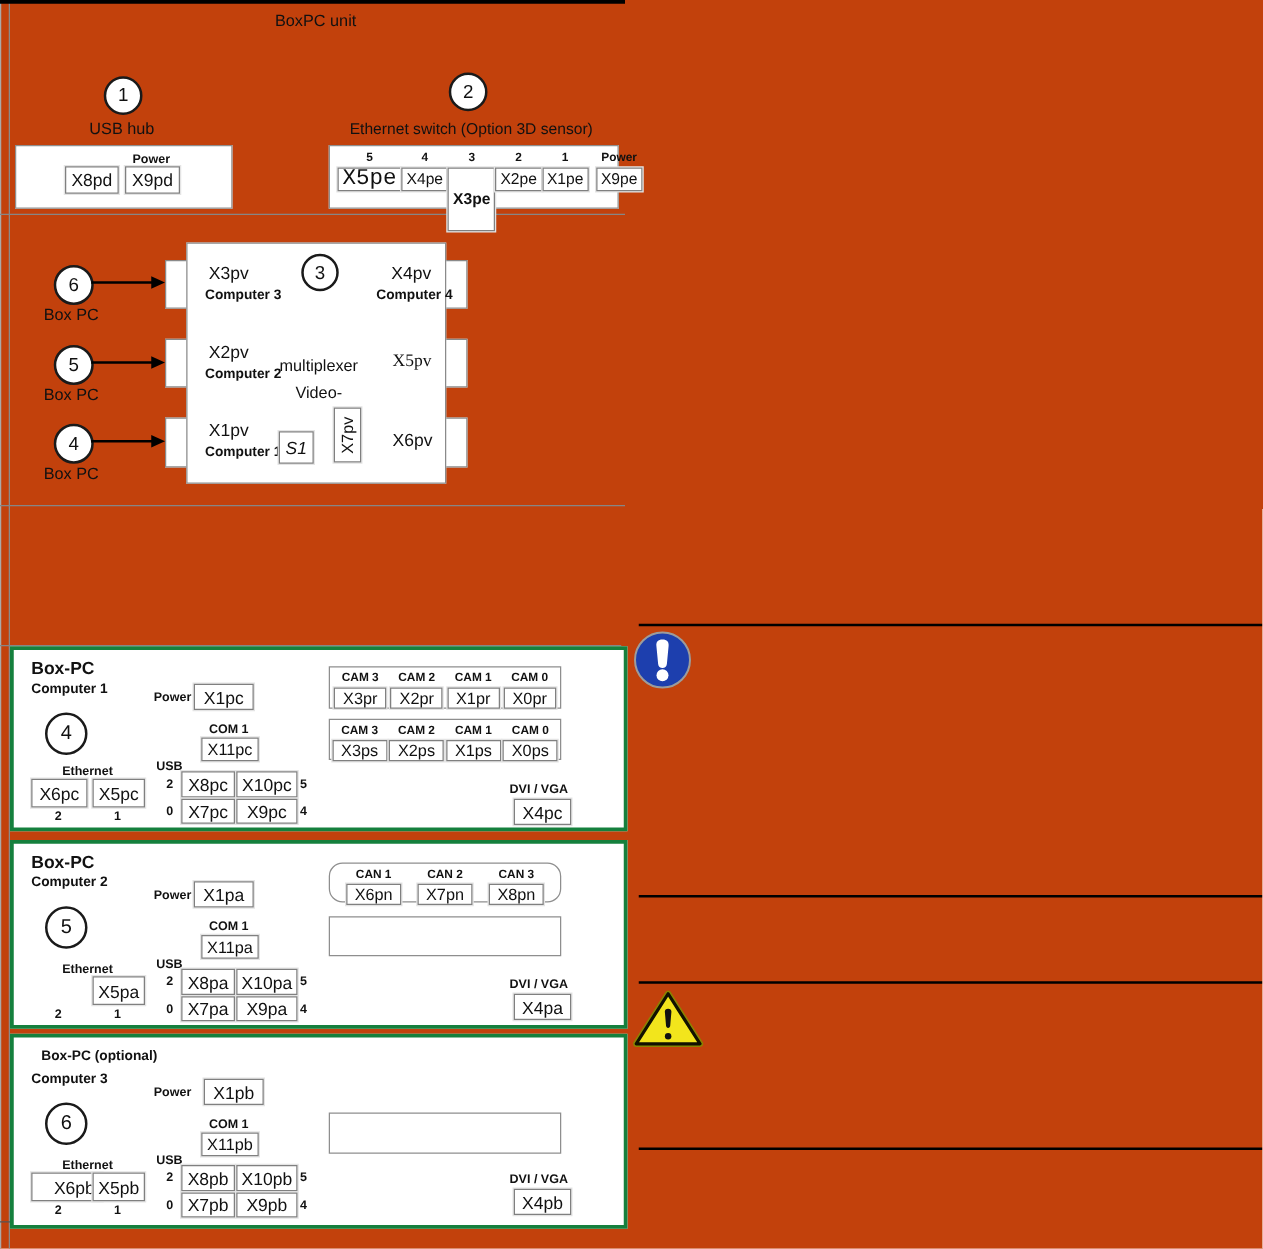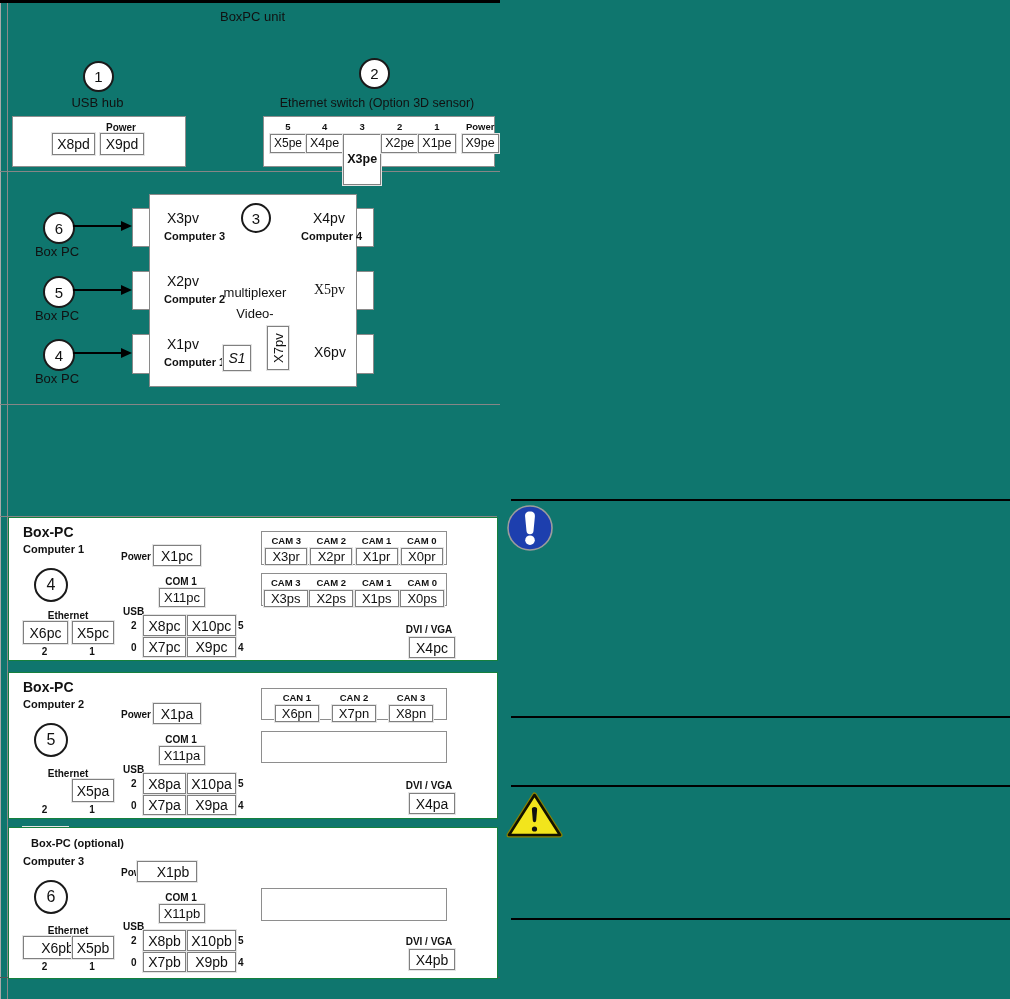--- a/index.html
+++ b/index.html
@@ -1,23 +1,23 @@
 <!DOCTYPE html>
 <html><head>
 <meta charset="utf-8">
 <style>
   html,body{margin:0;padding:0;background:#fff;}
-  #canvas{position:relative;width:1010px;height:999px;background:#0f766e;overflow:hidden;
+  #canvas{position:relative;width:1010px;height:999px;background:#c2410c;overflow:hidden;
           font-family:"Liberation Sans","DejaVu Sans",sans-serif;color:#111;}
   .abs{position:absolute;}
   .vline{position:absolute;width:1px;background:#8a8a8a;}
   .hline{position:absolute;height:1px;background:#868686;}
   .blackbar{position:absolute;background:#000;}
   .noteline{position:absolute;height:2px;background:#000;}
-  .sect{position:absolute;border:1px solid #15803d;background:#fff;}
+  .sect{position:absolute;border:3px solid #15803d;background:#fff;}
   .cbox{position:absolute;border:1px solid #808080;background:#fff;box-shadow:0 0 0 1px #e4e4e4;
         display:flex;align-items:center;justify-content:center;font-size:14px;white-space:nowrap;}
   .group{position:absolute;border:1px solid #8e8e8e;background:#fff;}
   .gcols{display:flex;justify-content:space-evenly;align-items:flex-start;height:100%;padding-top:3px;}
   .gcol{display:flex;flex-direction:column;align-items:center;}
   .glabel{font-size:9.5px;font-weight:bold;line-height:11px;white-space:nowrap;}
   .gbox{border:1px solid #808080;box-shadow:0 0 0 1px #e4e4e4;background:#fff;font-size:13px;
         line-height:15px;padding:0 6px;margin-top:2px;min-width:28px;text-align:center;white-space:nowrap;}
   .circ{position:absolute;border:2px solid #1a1a1a;border-radius:50%;background:#fff;
         display:flex;align-items:center;justify-content:center;font-size:15px;}
@@ -54,21 +54,21 @@
     <div class="lbl ctr" style="left:88px;top:122px;width:66px;">Power</div>
     <div class="cbox" style="left:52px;top:133px;width:41px;height:20px;">X8pd</div>
     <div class="cbox" style="left:100px;top:133px;width:42px;height:20px;">X9pd</div>
 
     <div class="circ" style="left:359px;top:58px;width:27px;height:27px;">2</div>
     <div class="txt ctr" style="left:258px;top:96px;width:238px;font-size:12.5px;">Ethernet switch (Option 3D sensor)</div>
     <div class="group" style="left:263px;top:116px;width:230px;height:49px;">
       <div class="gcols" style="padding:4px 6px 0 6px;justify-content:space-between;">
         <div class="gcol">
           <span class="glabel">5</span>
-          <span class="gbox" style="font-size:12px;padding:1px 3px;">X5pe</span>
+          <span class="gbox" style="font-size:18px;padding:1px 3px;font-family:Liberation Mono, monospace;">X5pe</span>
         </div>
         <div class="gcol">
           <span class="glabel">4</span>
           <span class="gbox" style="font-size:12.5px;padding:1px 3px;">X4pe</span>
         </div>
         <div class="gcol">
           <span class="glabel">3</span>
           <span class="gbox" style="font-size:12.5px;padding:17px 3px;font-weight:bold;">X3pe</span>
         </div>
         <div class="gcol">
@@ -224,21 +224,21 @@
     <div class="cbox" style="left:134px;top:122px;width:41px;height:18px;">X7pa</div>
     <div class="cbox" style="left:178px;top:122px;width:47px;height:18px;">X9pa</div>
     <div class="lbl" style="left:229px;top:127px;">4</div>
 
     <div class="lbl ctr" style="left:28px;top:95px;width:62px;">Ethernet</div>
     <div class="cbox" style="left:14px;top:106px;width:43px;height:21px;margin-top:48px;">X6pa</div>
     <div class="cbox" style="left:63px;top:106px;width:40px;height:21px;">X5pa</div>
     <div class="lbl ctr" style="left:14px;top:131px;width:43px;">2</div>
     <div class="lbl ctr" style="left:63px;top:131px;width:40px;">1</div>
 
-    <div class="group" style="left:252px;top:15px;width:184px;height:30px;">
+    <div class="group" style="left:252px;top:15px;width:184px;height:30px;border-radius:11px;">
       <div class="gcols">
         <div class="gcol">
           <span class="glabel">CAN 1</span>
           <span class="gbox">X6pn</span>
         </div>
         <div class="gcol">
           <span class="glabel">CAN 2</span>
           <span class="gbox">X7pn</span>
         </div>
         <div class="gcol">
@@ -252,21 +252,21 @@
     <div class="lbl ctr" style="left:396px;top:107px;width:48px;">DVI / VGA</div>
     <div class="cbox" style="left:400px;top:120px;width:44px;height:19px;">X4pa</div>
   </div>
 
   <div class="sect" style="left:8px;top:827px;width:488px;height:150px;">
     <div class="lbl" style="left:22px;top:10px;font-size:11px;text-align:center;">Box-PC (optional)</div>
     <div class="lbl" style="left:14px;top:28px;font-size:11px;">Computer 3</div>
     <div class="circ" style="left:25px;top:52px;width:30px;height:30px;font-size:16px;">6</div>
 
     <div class="lbl" style="left:100px;top:39px;width:42px;text-align:right;">Power</div>
-    <div class="cbox" style="left:128px;top:33px;width:46px;height:19px;padding-left:12px;">X1pb</div>
+    <div class="cbox" style="left:152px;top:33px;width:46px;height:19px;">X1pb</div>
     <div class="lbl ctr" style="left:150px;top:64px;width:44px;">COM 1</div>
     <div class="cbox" style="left:150px;top:76px;width:44px;height:17px;font-size:13px;">X11pb</div>
 
     <div class="lbl" style="left:114px;top:93px;">USB</div>
     <div class="lbl" style="left:122px;top:107px;">2</div>
     <div class="cbox" style="left:134px;top:102px;width:41px;height:19px;">X8pb</div>
     <div class="cbox" style="left:178px;top:102px;width:47px;height:19px;">X10pb</div>
     <div class="lbl" style="left:229px;top:107px;">5</div>
     <div class="lbl" style="left:122px;top:129px;">0</div>
     <div class="cbox" style="left:134px;top:124px;width:41px;height:18px;">X7pb</div>

